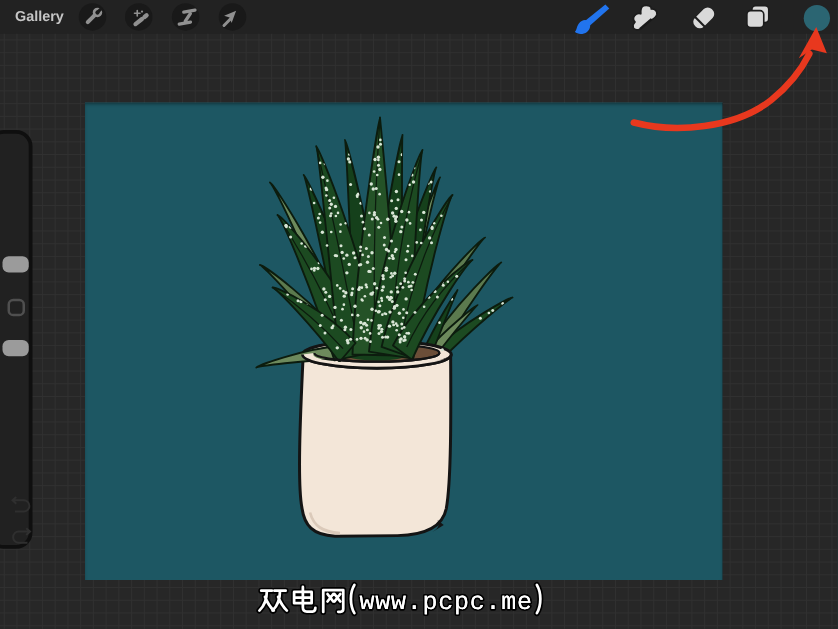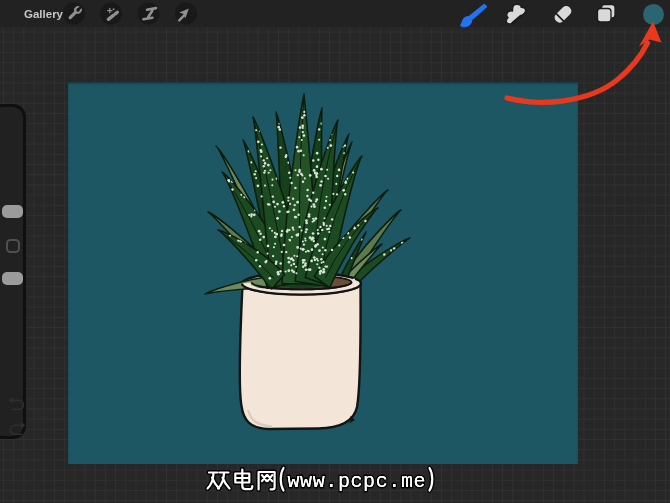--- a/index.html
+++ b/index.html
@@ -1,20 +1,20 @@
 <!DOCTYPE html>
 <html><head><meta charset="utf-8"><style>
 *{margin:0;padding:0;box-sizing:border-box}
 html,body{width:670px;height:503px;overflow:hidden;background:#262626;font-family:"Liberation Sans",sans-serif}
 #bg{position:absolute;left:0;top:0;width:670px;height:503px;
  background-color:#272727;
  background-image:linear-gradient(#303030 1px,transparent 1px),linear-gradient(90deg,#303030 1px,transparent 1px);
  background-size:10.2px 10.2px;background-position:3px 1px;}
 #topbar{position:absolute;left:0;top:0;width:670px;height:27px;background:#222}
-#gallery{position:absolute;left:24px;top:7.5px;font-size:11.5px;font-weight:700;color:#c6c6c6}
+#gallery{position:absolute;left:12px;top:7.5px;font-size:11.5px;font-weight:700;color:#c6c6c6}
 #canvas{position:absolute;left:68px;top:82px;width:510px;height:382px;background:#1d5763;box-shadow:inset 0 2px 3px -1px rgba(0,0,0,0.45)}
 #sidebar{position:absolute;left:-10px;top:104px;width:36px;height:335px;background:#212121;border:3px solid #0f0f0f;border-radius:13px}
 .handle{position:absolute;left:9px;width:21px;height:13px;background:#9b9b9b;border-radius:5px}
 #sqbtn{position:absolute;left:13px;width:14px;height:14px;border:2px solid #4f4f4f;border-radius:4.5px}
 </style></head><body>
 <div id="bg"></div>
 <div id="topbar"></div>
 <div id="gallery">Gallery</div>
 <svg width="250" height="28" viewBox="0 0 250 28" xmlns="http://www.w3.org/2000/svg" style="position:absolute;left:0;top:0">
 <circle cx="74" cy="13.5" r="11" fill="#191919"></circle>

